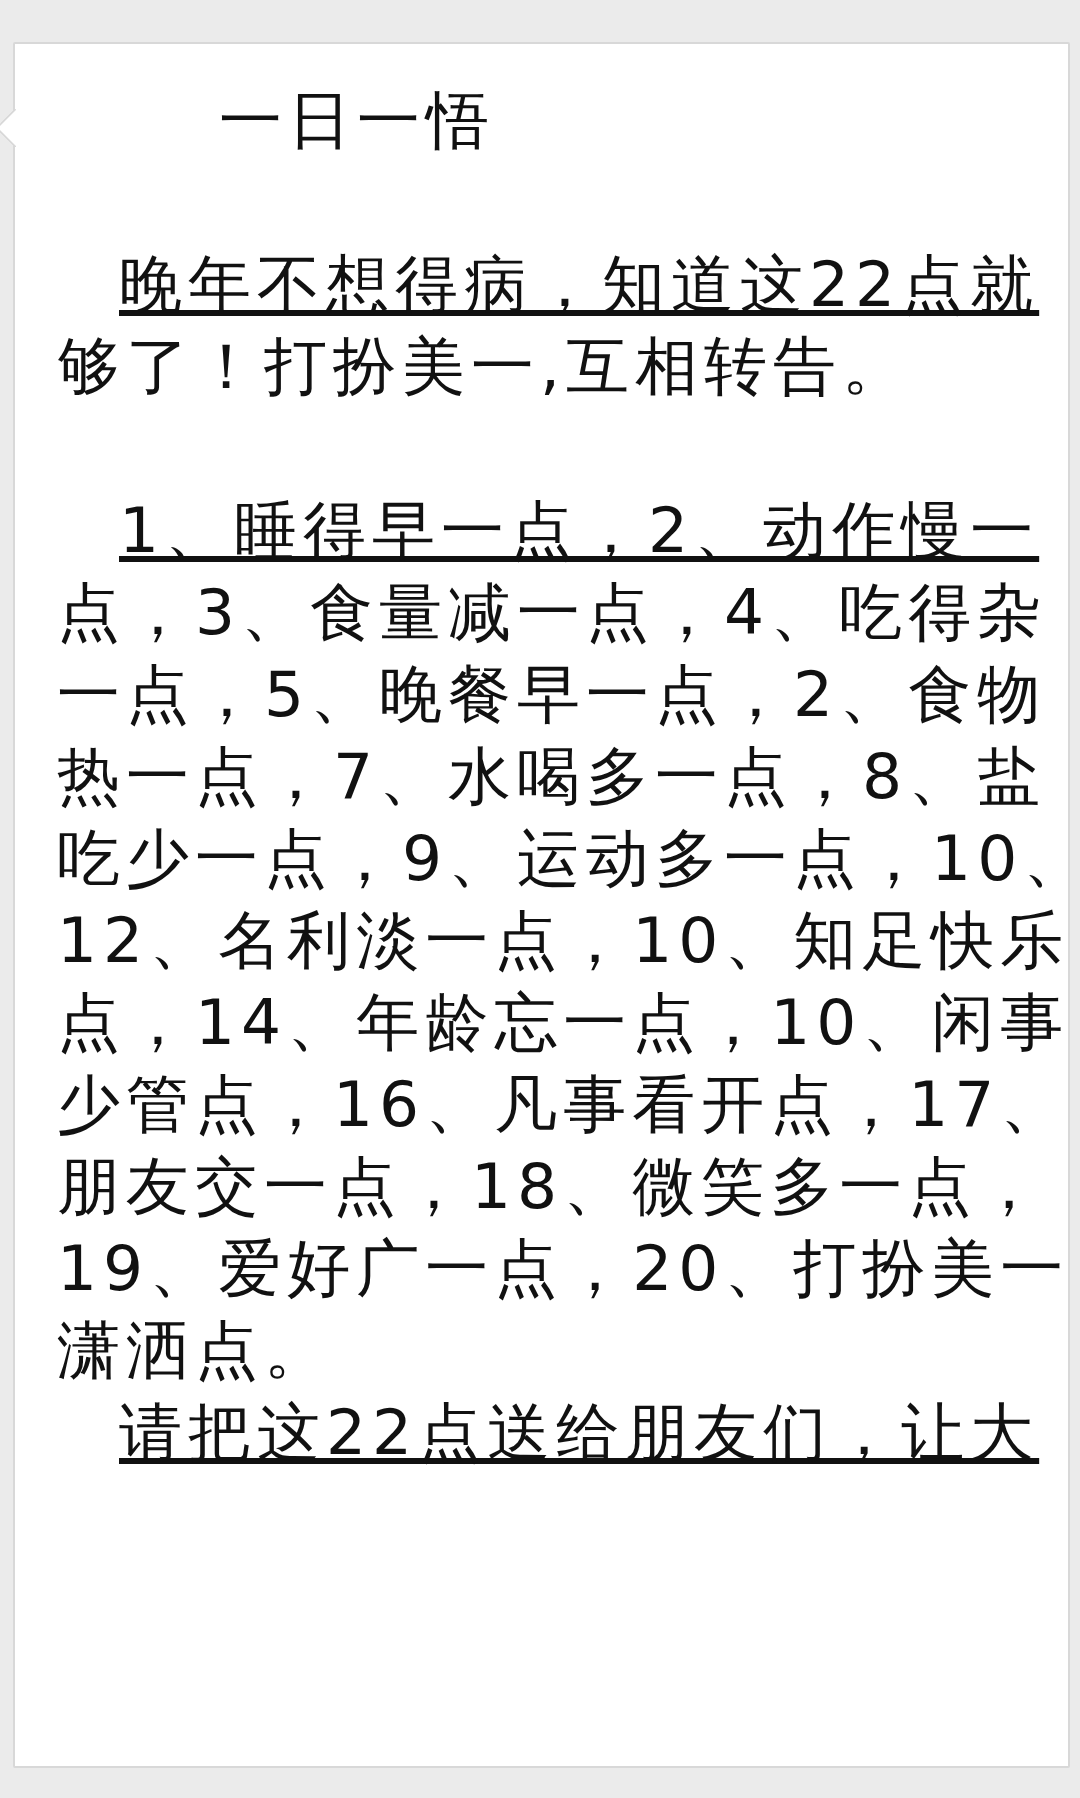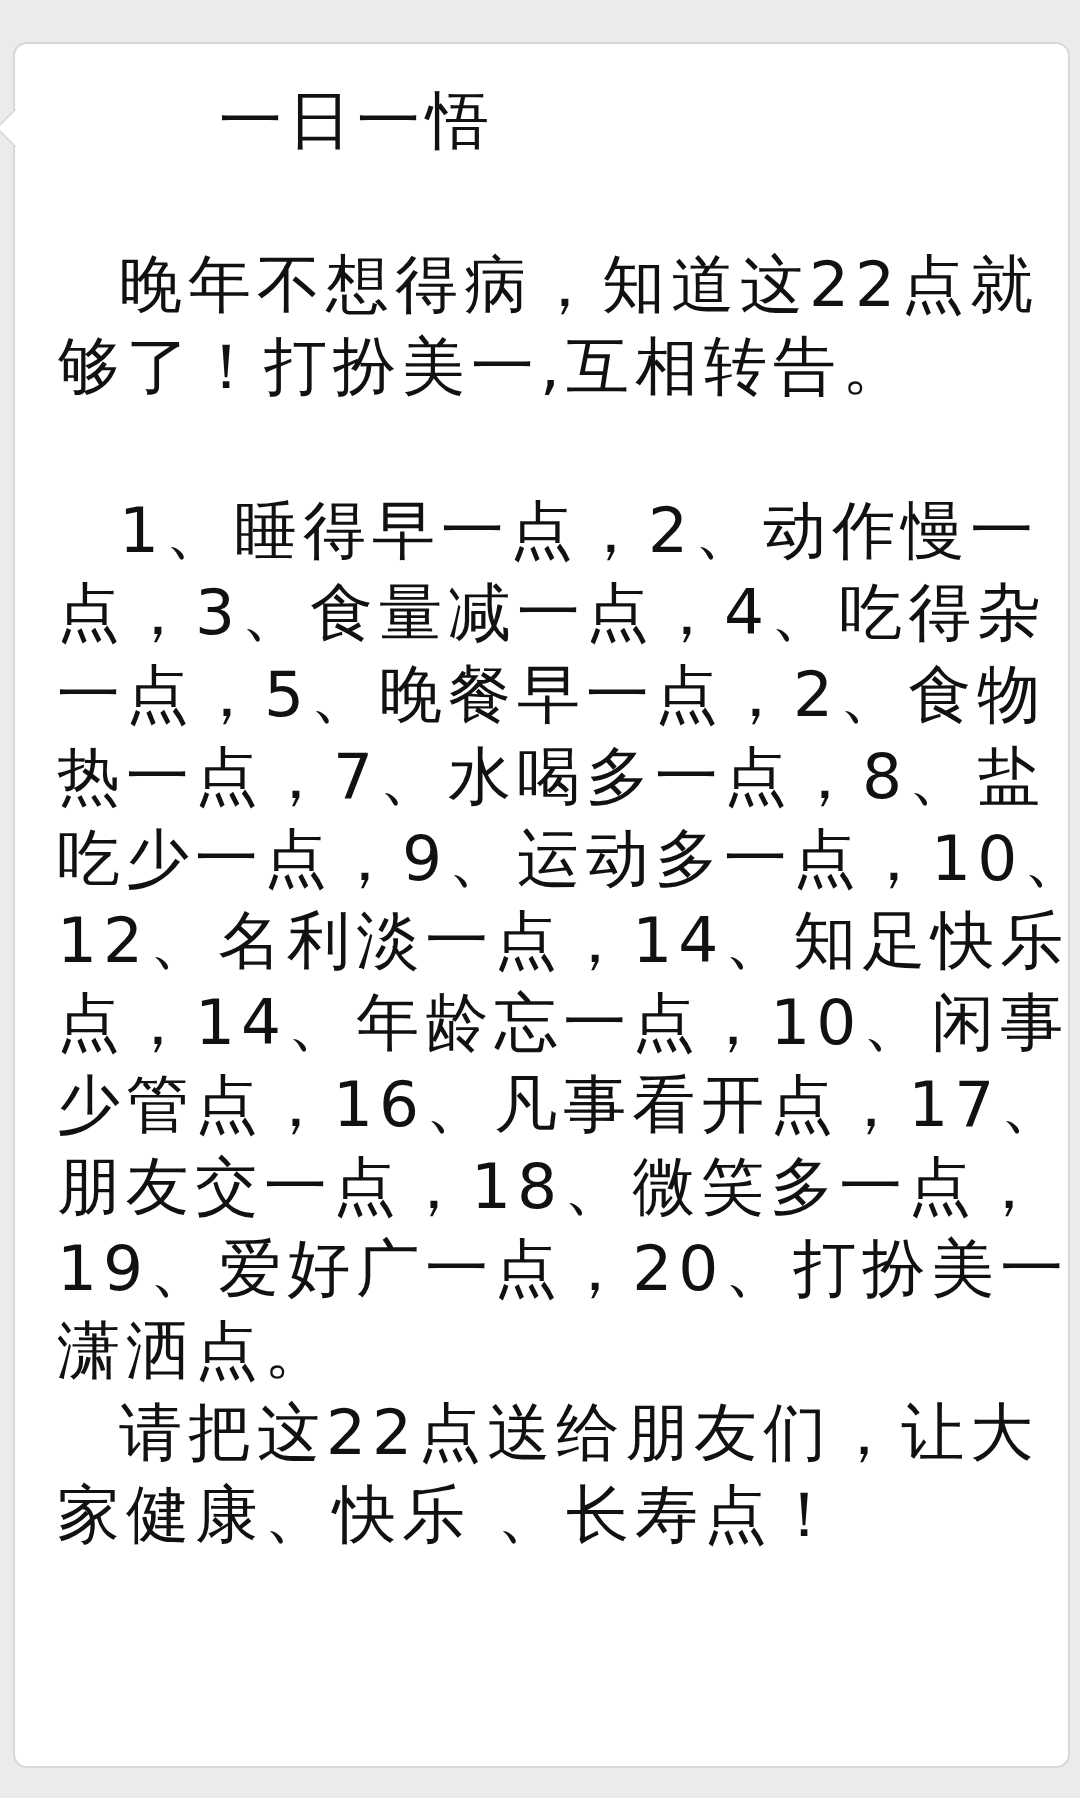--- a/index.html
+++ b/index.html
@@ -18,21 +18,21 @@
   }
   .bubble {
     position: absolute;
     left: 13px;
     top: 42px;
     width: 1057px;
     height: 1726px;
     box-sizing: border-box;
     background: var(--bubble-bg, #ffffff);
     border: 2px solid var(--border, #d8d8d8);
-    border-radius: 14px;
+    border-radius: 2px;
     padding: 36px 28px 0 42px;
   }
   .tail {
     position: absolute;
     left: -14px;
     top: 70px;
     width: 26px;
     height: 26px;
     background: var(--bubble-bg, #ffffff);
     border-left: 2px solid var(--border, #d8d8d8);
@@ -43,43 +43,42 @@
   .lines { position: relative; }
   .line {
     height: 82px;
     line-height: 82px;
     font-size: 63px;
     letter-spacing: 6px;
     white-space: nowrap;
     color: var(--text, #111111);
   }
   .l-title  { padding-left: 162px; }
-  .l-indent { padding-left: 62px; }
+  .l-indent { padding-left: 62px; text-decoration: underline; }
   .l-blank  { }
 </style>
 </head>
 <body style="--bg: #ebebeb; --bubble-bg: #ffffff; --border: #d8d8d8; --text: #111111;">
 
 <div class="screen">
   <div class="bubble">
     <div class="tail"></div>
     <div class="lines">
         <div class="line l-title">一日一悟</div>
         <div class="line l-blank"></div>
         <div class="line l-indent">晚年不想得病，知道这22点就</div>
         <div class="line">够了！打扮美一,互相转告。</div>
         <div class="line l-blank"></div>
         <div class="line l-indent">1、睡得早一点，2、动作慢一</div>
         <div class="line">点，3、食量减一点，4、吃得杂</div>
         <div class="line">一点，5、晚餐早一点，2、食物</div>
         <div class="line">热一点，7、水喝多一点，8、盐</div>
         <div class="line">吃少一点，9、运动多一点，10、</div>
-        <div class="line">12、名利淡一点，14、知足快乐</div>
+        <div class="line">12、名利淡一点，10、知足快乐</div>
         <div class="line">点，14、年龄忘一点，10、闲事</div>
         <div class="line">少管点，16、凡事看开点，17、</div>
         <div class="line">朋友交一点，18、微笑多一点，</div>
         <div class="line">19、爱好广一点，20、打扮美一</div>
         <div class="line">潇洒点。</div>
         <div class="line l-indent">请把这22点送给朋友们，让大</div>
-        <div class="line">家健康、快乐 、长寿点！</div>
       </div>
   </div>
 </div>
 
 </body></html>

